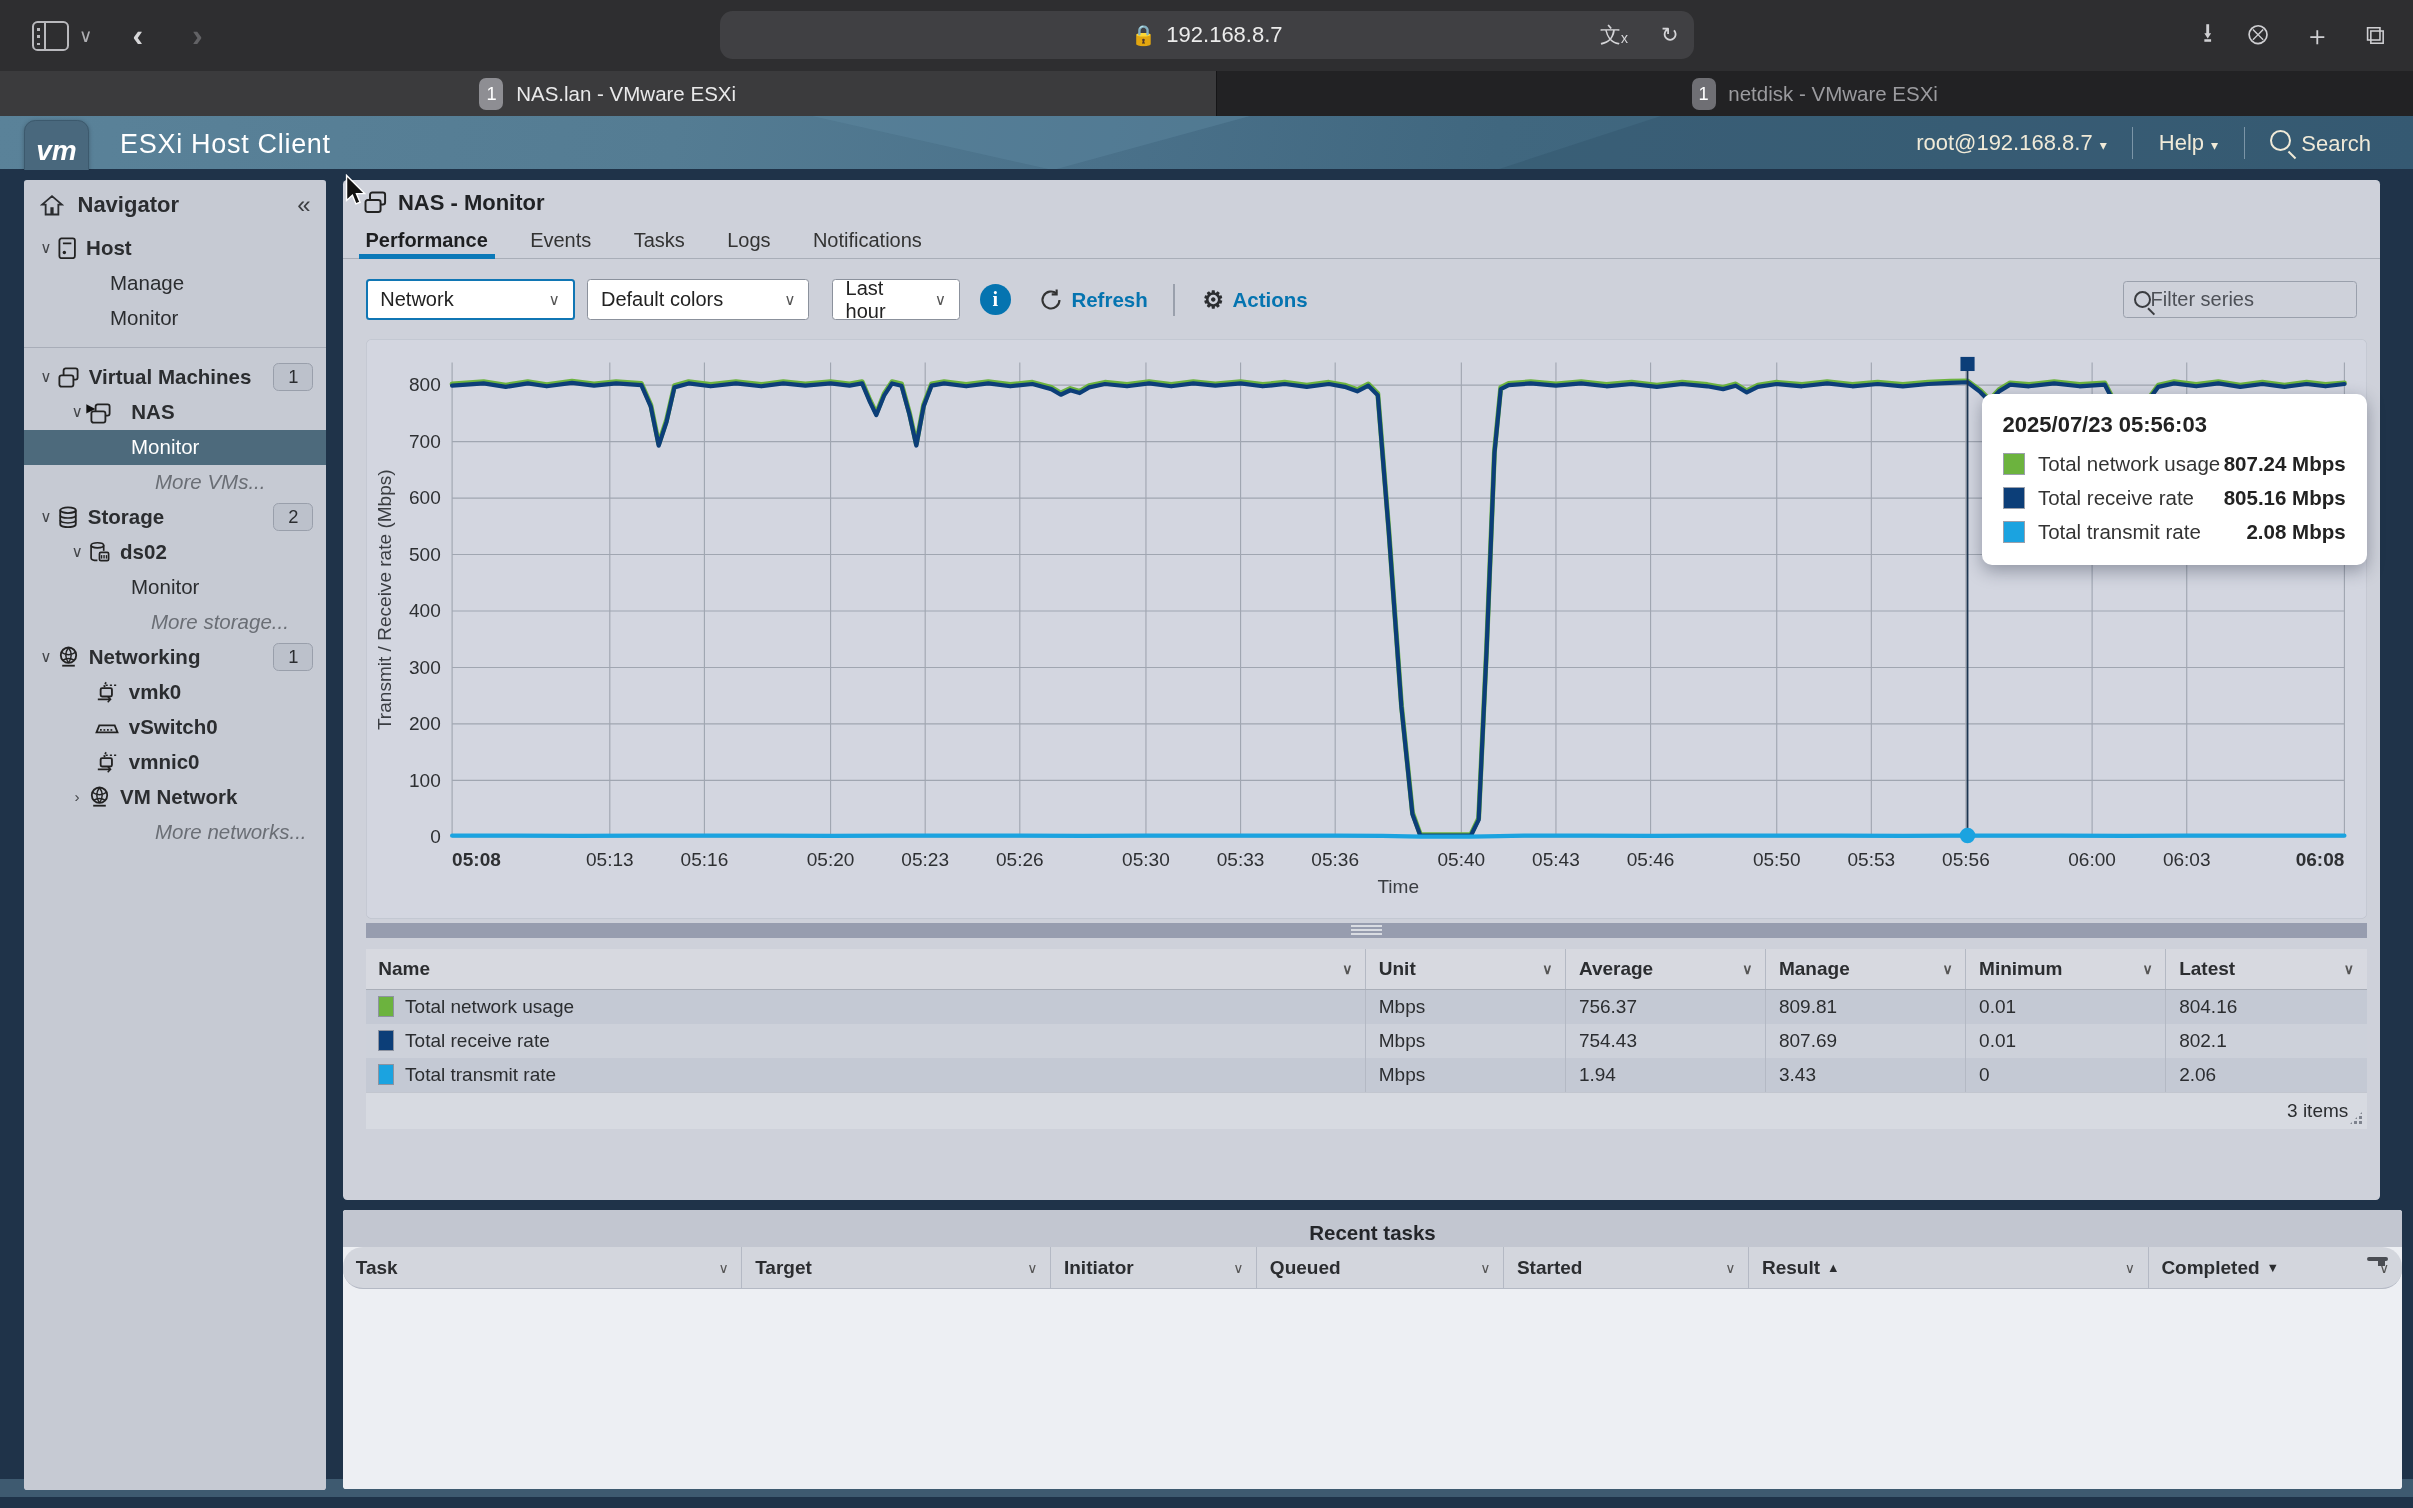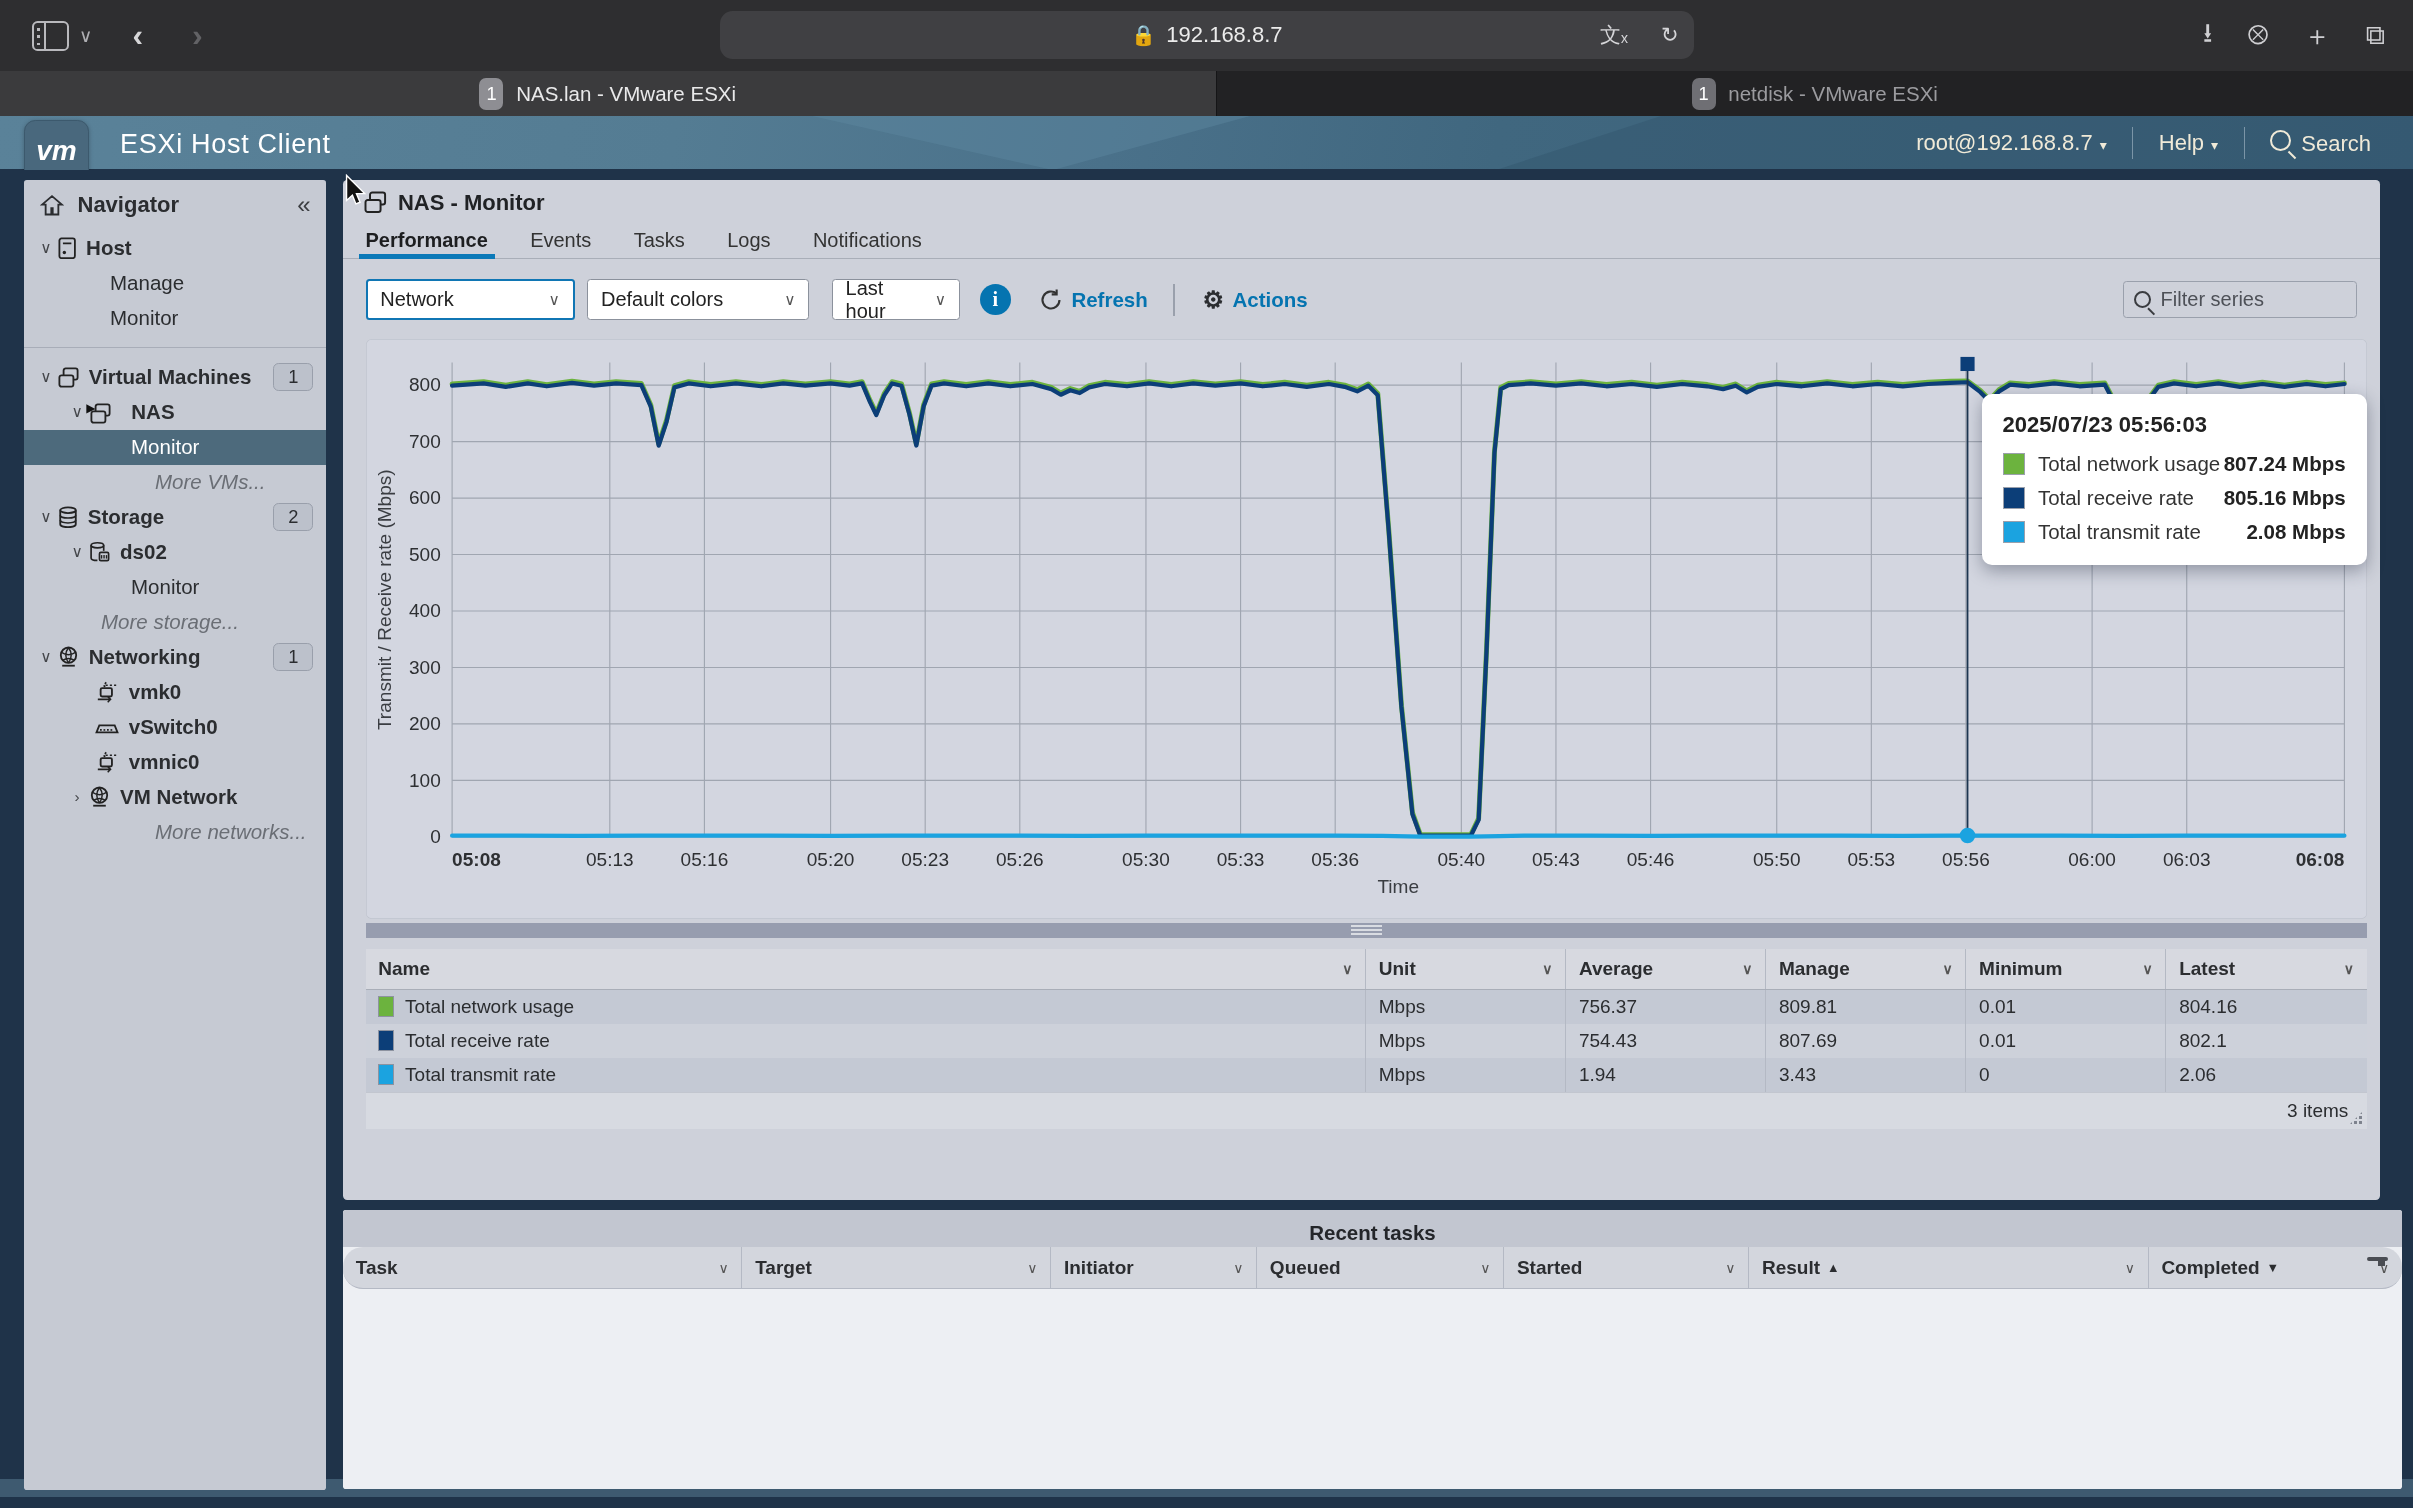--- a/index.html
+++ b/index.html
@@ -67,21 +67,21 @@
   .tab-item.active::after { content:""; position:absolute; left:-2.8px; right:-2.8px; bottom:-1.4px; height:5px; background:#0b79b8; }
   #tools-row { position:absolute; left:22.6px; top:99px; width:1991px; height:42px; display:flex; align-items:center; }
   .select-box { height:41px; background:#fff; border:1.4px solid #8b919c; border-radius:3.5px; display:flex; align-items:center; padding:0 12.7px; font-size:20px; color:#222; position:relative; }
   .select-box .sel-chev { margin-left:auto; font-size:15.5px; color:#555; padding-left:14px; }
   #metric-select { width:209px; border:2.8px solid #1076b4; }
   #colors-select { width:222px; margin-left:12.7px; }
   #range-select  { width:128px; margin-left:22.6px; }
   #info-btn { width:31px; height:31px; border-radius:50%; background:#0574b0; color:#fff; font-size:20px; font-weight:bold; display:flex; align-items:center; justify-content:center; margin-left:20px; font-family:"Liberation Serif", serif; }
   .link-btn { display:flex; align-items:center; gap:8.5px; color:#0574b0; font-size:20.5px; font-weight:bold; margin-left:28px; }
   .tool-sep { width:1.4px; height:32px; background:#9aa0ac; margin-left:25.4px; }
-  #filter-box { margin-left:auto; width:234px; height:37px; border:1.4px solid #9aa0ac; border-radius:3.5px; display:flex; align-items:center; padding:0 10px; color:#4d5057; font-size:20px; gap:10px; background:transparent; }
+  #filter-box { margin-left:auto; width:234px; height:37px; border:1.4px solid #9aa0ac; border-radius:3.5px; display:flex; align-items:center; padding:0 10px; color:#4d5057; font-size:20px; background:transparent; }
   .glass-dark { width:17px; height:17px; border:2.1px solid #3a3c40; border-radius:50%; position:relative; flex:none; }
   .glass-dark::after { content:""; position:absolute; width:2.1px; height:8.5px; background:#3a3c40; left:14px; top:14px; transform:rotate(-45deg); }
 
   
   #chart-panel { position:absolute; left:22.6px; top:159px; width:2001px; height:580px; background:#d3d6e0; border-radius:5.6px; box-shadow:0 0 0 0.7px #bfc3cd inset; }
   #perf-chart { position:absolute; left:0; top:5.6px; }
   #chart-tooltip { position:absolute; left:1616px; top:55px; width:385px; background:#fff; border-radius:10px; box-shadow:0 5.6px 17px rgba(20,30,50,.35); padding:18.3px 21px 21px 21px; z-index:5; }
   #chart-tooltip .tt-title { font-size:22px; font-weight:bold; color:#222; margin-bottom:14px; }
   .tt-row { display:flex; align-items:center; margin-top:10px; font-size:20.5px; color:#333; }
   .tt-swatch { width:22.6px; height:22.6px; border:1.4px solid #9aa0ac; margin-right:12.7px; flex:none; }
@@ -247,21 +247,21 @@
           <rect x="15" y="16" width="13" height="12" rx="2" fill="#c6cad3" stroke="#222" stroke-width="2.4"></rect>
           <line x1="18" y1="20" x2="18" y2="25" stroke="#222" stroke-width="2"></line>
           <line x1="21.5" y1="20" x2="21.5" y2="25" stroke="#222" stroke-width="2"></line>
           <line x1="25" y1="20" x2="25" y2="25" stroke="#222" stroke-width="2"></line>
         </svg>
       <span class="lbl-bold">ds02</span>
     </div>
     <div class="sb-row" style="padding-left:107px">
         <span>Monitor</span>
       </div>
-    <div class="sb-row" style="padding-left:53px">
+    <div class="sb-row" style="padding-left:103px">
         <span class="italic">More storage...</span>
       </div>
 
     <div class="sb-row" style="padding-left:12.7px">
       <span class="chev">∨</span>
       <svg class="tree-icon" width="21" height="22.6" viewBox="0 0 30 32">
           <circle cx="15" cy="13" r="11" fill="none" stroke="#222" stroke-width="2.6"></circle>
           <path d="M5 9c6 4 14 4 20 0M7 20c5-3 11-3 16 0M15 2c-5 7-5 15 0 22M15 2c5 7 5 15 0 22" fill="none" stroke="#222" stroke-width="2"></path>
           <line x1="6" y1="28" x2="24" y2="28" stroke="#222" stroke-width="2.6"></line>
         </svg>

